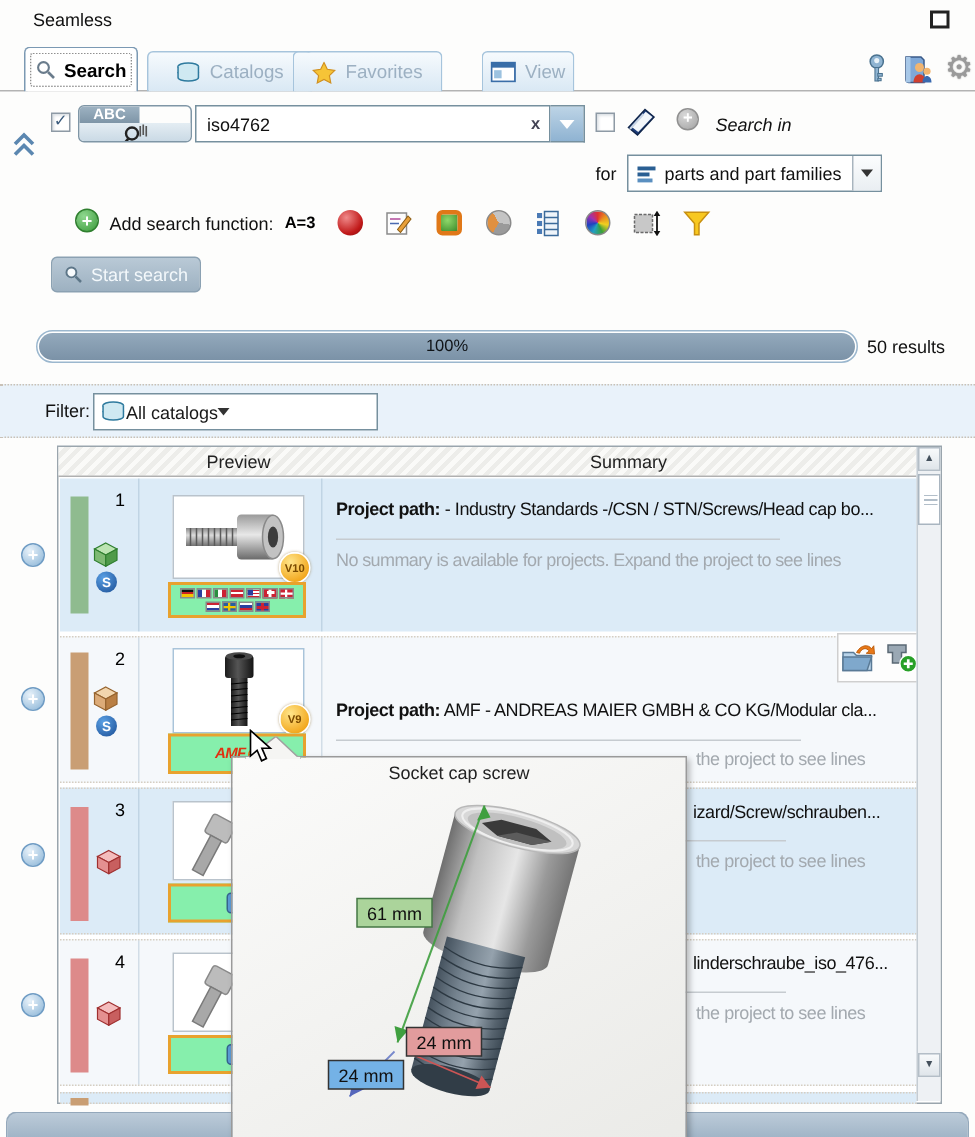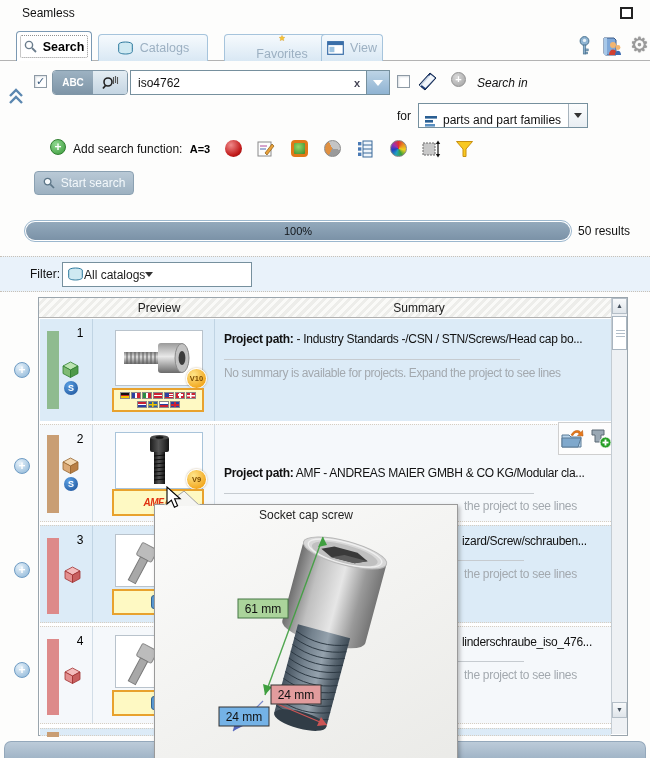--- a/index.html
+++ b/index.html
@@ -15,30 +15,30 @@
 
 .tabline { position:absolute; left:0; top:60px; width:650px; height:1px; background:#b3b3b3; }
 .tab { position:absolute; display:flex; align-items:center; gap:6px; justify-content:center;
   border:1px solid #a6c4dc; border-bottom:none; border-radius:4px 4px 0 0;
   background:linear-gradient(#f6fafd,#d9e8f4); color:#9cb0c2; font-size:12.5px; }
 .tab-inactive { top:34px; height:27px; }
 .tab-active { left:16px; top:31px; width:76px; height:30px; background:#fff; border-color:#7b99b3;
   color:#000; font-weight:bold; z-index:2; }
 .tab-active::after { content:""; position:absolute; inset:3px; border:1px dotted #909090; border-radius:2px; }
 .tab-catalogs { left:98px; width:110px; }
-.tab-favorites { left:224px; width:116px;flex-direction:column; }
+.tab-favorites { left:195px; width:100px; }
 .tab-view { left:321px; width:62px; }
 .hdr-icons { position:absolute; top:34px; }
 
 
 .chk { position:absolute; width:13px; height:13px; background:#fff; border:1px solid #8e9aa5;
   box-shadow:inset 1px 1px 2px #d8dde2; font-size:11px; line-height:11px; text-align:center;
   color:#3c5c7e; font-weight:bold; }
 .seg { position:absolute; left:52px; top:70px; width:76px; height:25px; border:1px solid #7f96a6;
-  border-radius:4px; overflow:hidden; display:flex; }
+  border-radius:4px; overflow:hidden; display:flex;flex-direction:column; }
 .seg-abc { width:40px; background:linear-gradient(#9db2c2,#7e95a7); color:#fff; font-weight:bold;
   font-size:10px; display:flex; align-items:center; justify-content:center; }
 .seg-mag { flex:1; background:linear-gradient(#e4edf3,#c4d5e2); display:flex; align-items:center; justify-content:center; }
 .input-box { position:absolute; left:130px; top:70px; width:237px; height:25px; background:#fff;
   border:1px solid #76909e; display:flex; align-items:center; }
 .input-text { padding-left:7px; font-size:12px; color:#111; flex:1; }
 .clear-x { width:18px; text-align:center; color:#445; font-weight:bold; font-size:11px; cursor:default; }
 .dd-blue { position:absolute; left:367px; top:70px; width:23px; height:25px; border:1px solid #76909e; border-left:none;
   background:linear-gradient(#bdd4e6,#8fb3d2); display:flex; align-items:center; justify-content:center; }
 .tri-white { width:0; height:0; border-left:5px solid transparent; border-right:5px solid transparent; border-top:6px solid #fff; }
@@ -73,21 +73,21 @@
   background:repeating-linear-gradient(135deg,#fafaf8 0 3px,#ededea 3px 6px); color:#222; }
 .th { position:absolute; top:3px; font-size:12px; text-align:center; }
 .row { position:absolute; left:1px; width:571px; }
 .row-blue { background:#dcebf7; }
 .row-white { background:#f5f8fb; }
 .row-sep { border-top:1px dotted #d6cec2; border-bottom:1px dotted #d6cec2; }
 .vline { position:absolute; top:0; bottom:0; width:1px; background:rgba(130,160,185,.30); }
 .indicator-bar { position:absolute; left:7px; width:12px; }
 .row-num { position:absolute; left:30px; top:7px; width:20px; text-align:center; color:#000; }
 .preview-box { position:absolute; background:#fff; border:1px solid #b9c3cc; }
-.flagbox { position:absolute; border:2px solid #e8a22e; background:#fef9c3; display:flex; flex-wrap:wrap;
+.flagbox { position:absolute; border:2px solid #e8a22e; background:#86efac; display:flex; flex-wrap:wrap;
   align-items:center; justify-content:center; gap:1px; padding:1px; }
 .flag { width:10px; height:7px; border:0.5px solid #8a8a8a; }
 .f-de{background:linear-gradient(#111 33%,#cc2222 33% 66%,#f2c500 66%)}
 .f-fr{background:linear-gradient(90deg,#2a3f9f 33%,#fff 33% 66%,#cc2233 66%)}
 .f-it{background:linear-gradient(90deg,#2a8f3f 33%,#fff 33% 66%,#cc2233 66%)}
 .f-at{background:linear-gradient(#cc2233 33%,#fff 33% 66%,#cc2233 66%)}
 .f-us{background:linear-gradient(to right,#2a3f9f 0 4px,transparent 4px) no-repeat 0 0/4px 4px,
       repeating-linear-gradient(#cc2233 0 1px,#fff 1px 2px)}
 .f-ch{background:linear-gradient(#fff,#fff) center/2px 5px no-repeat,linear-gradient(#fff,#fff) center/5px 2px no-repeat,#cc2233}
 .f-dk{background:linear-gradient(#fff,#fff) 3px 0/1.5px 7px no-repeat,linear-gradient(#fff,#fff) center/10px 1.5px no-repeat,#cc2233}
@@ -222,21 +222,21 @@
   <div class="chk" style="left:397px; top:75px;"></div>
   <svg style="position:absolute; left:416px; top:70px;" width="23" height="21" viewBox="0 0 23 21">
     <path d="M3 15 L14 3 L20 8 L9 20 Z" fill="#1d3d7a" stroke="#10254a"></path>
     <path d="M5 14.5 L14.5 4.5 L19 8 L9.5 18 Z" fill="#f2f6fa"></path>
     <path d="M4 16 L13 6" stroke="#c8d4e4" stroke-width="1.4"></path>
   </svg>
   <div class="plus-circle" style="position:absolute; left:451px; top:72px; width:15px; height:15px; background:radial-gradient(circle at 35% 30%,#d8d8d8,#a2a2a2); border:1px solid #909090; font-size:11px; line-height:13px;">+</div>
   <span class="lbl" style="left:477px; top:76px;font-style:italic;">Search in</span>
 
   <span class="lbl" style="left:397px; top:109px;">for</span>
-  <div class="combo" style="left:418px; top:103px; width:170px;align-items:flex-end;">
+  <div class="combo" style="left:418px; top:103px; width:170px;">
     <svg width="14" height="12" viewBox="0 0 14 12" style="margin-left:5px;">
         <rect x="1" y="1" width="12" height="2.6" fill="#2a5f93"></rect>
         <rect x="1" y="5" width="8" height="2.6" fill="#2a5f93"></rect>
         <rect x="1" y="9" width="10" height="2.6" fill="#5a8fc0"></rect>
       </svg>
     <span class="c-text">parts and part families</span>
     <div class="c-btn">
         <div class="tri-dark"></div>
       </div>
   </div>

